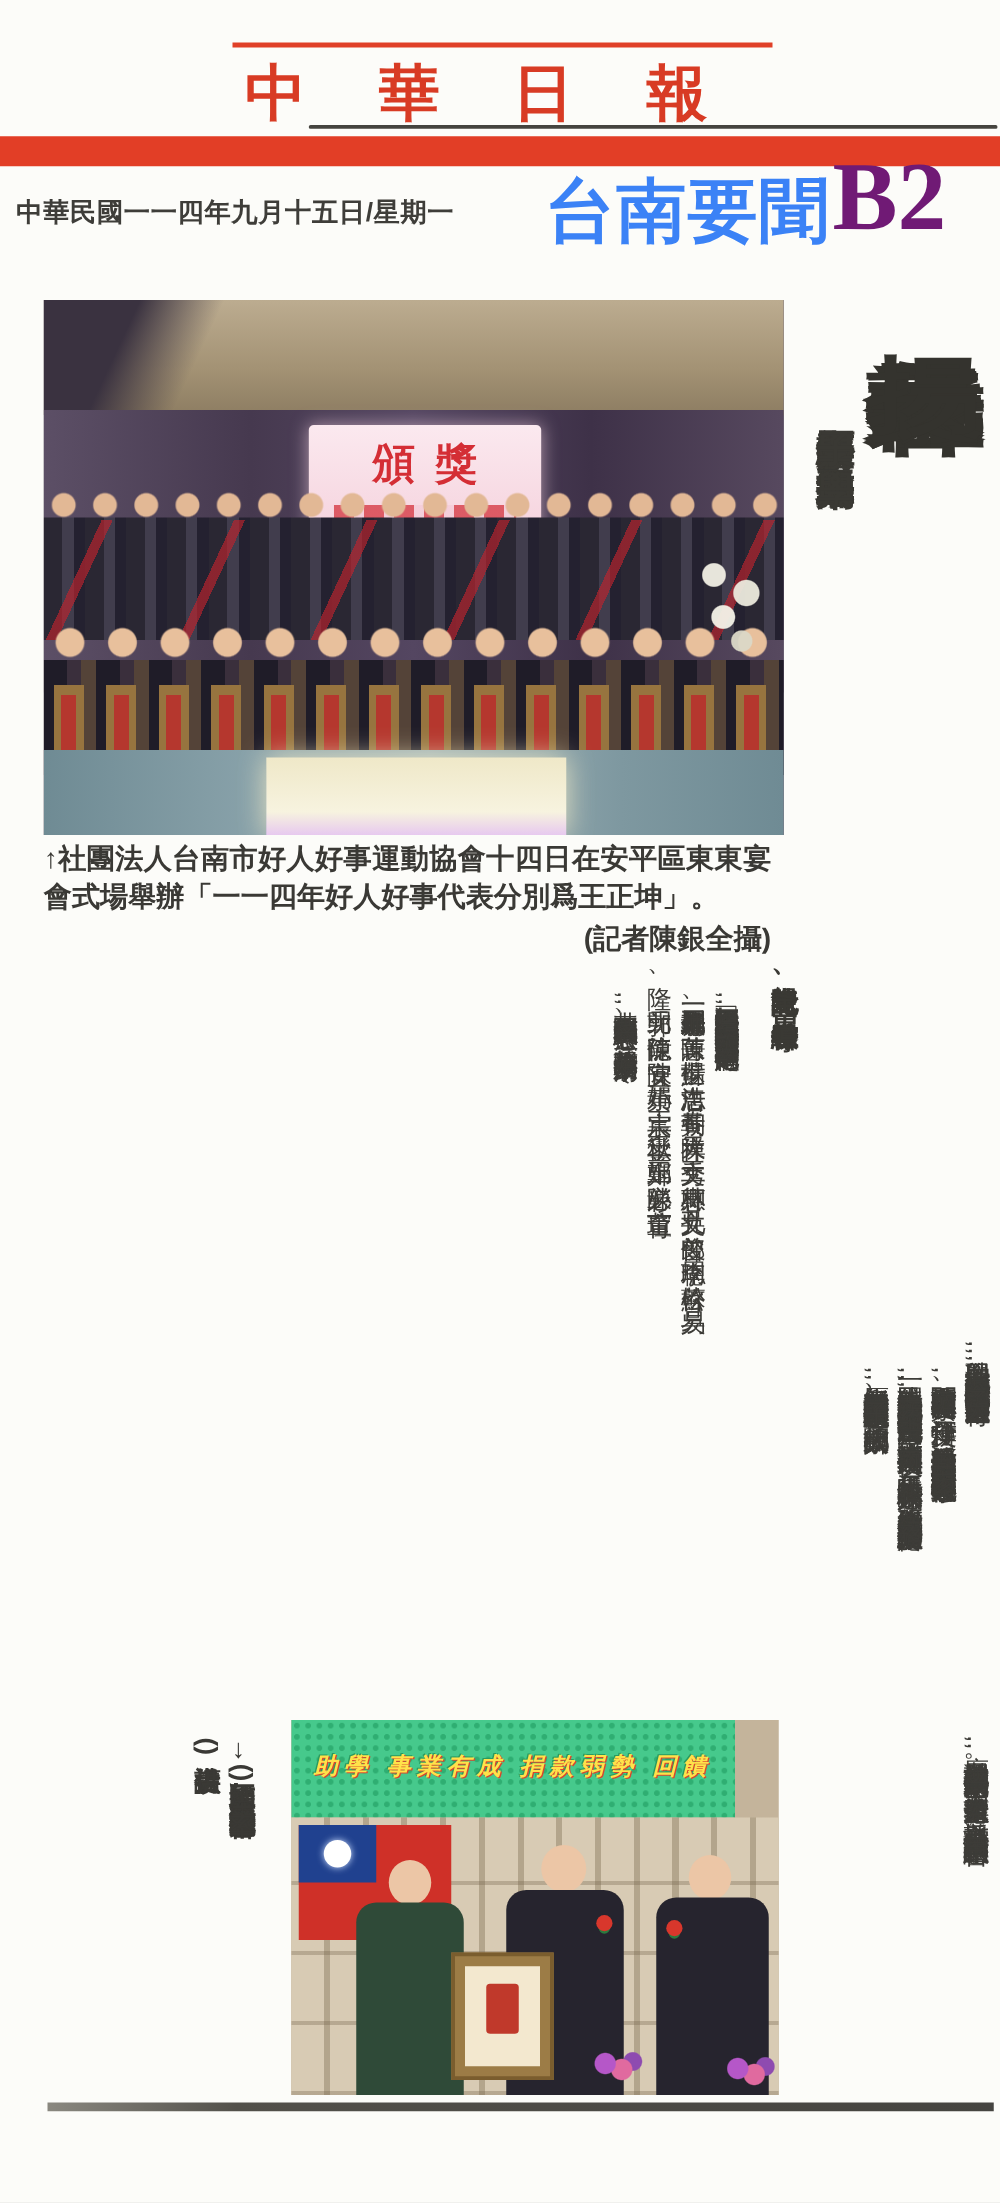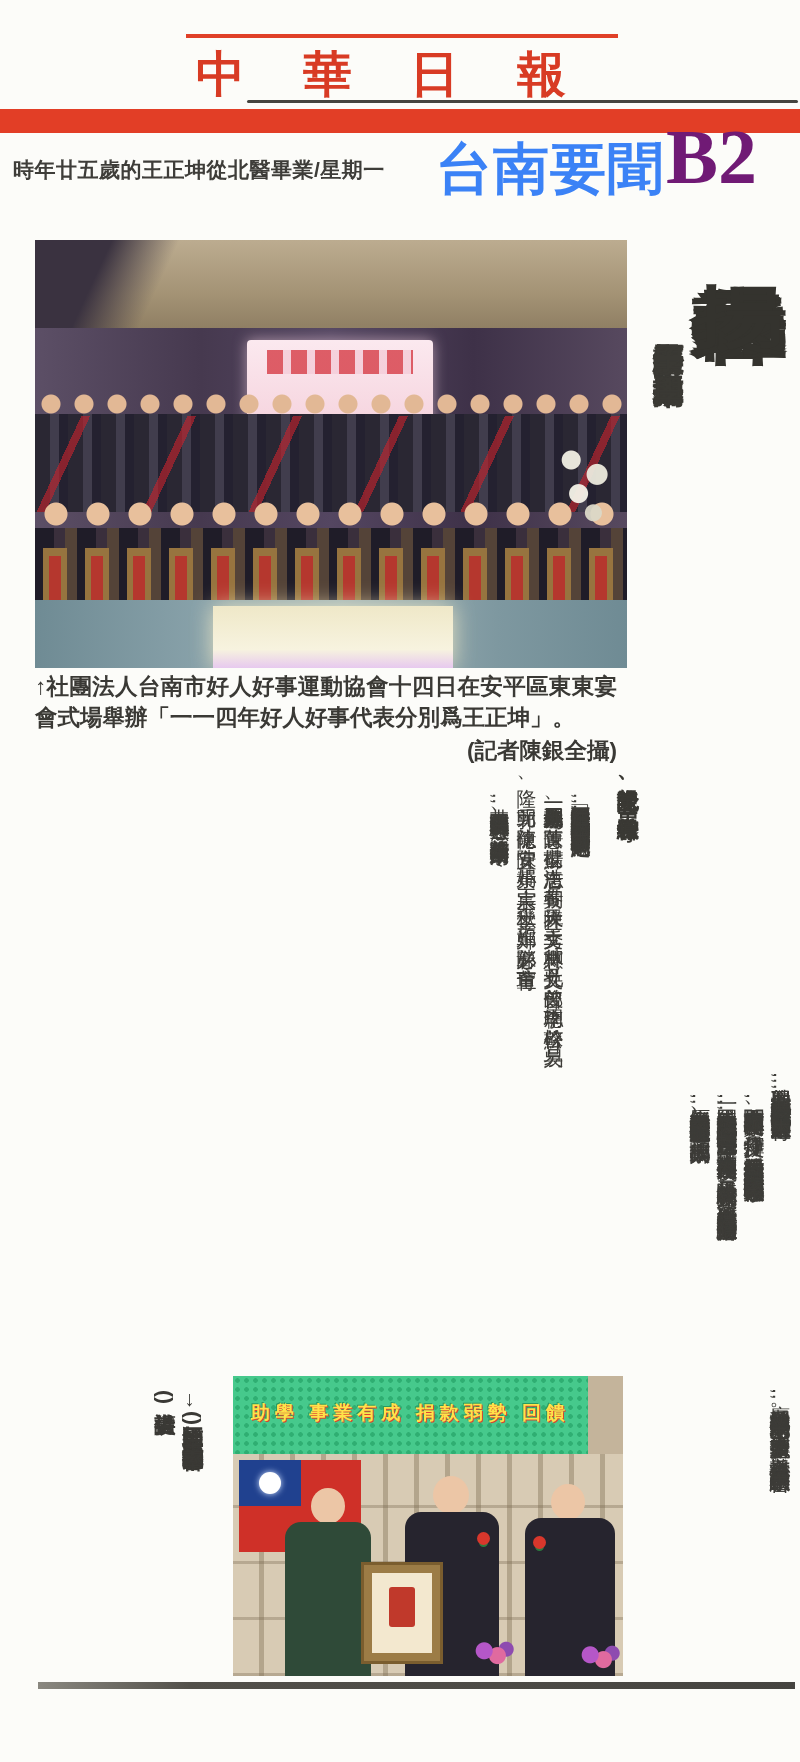--- a/index.html
+++ b/index.html
@@ -71,21 +71,21 @@
 
   
   .band p{margin:0;text-indent:1em;}
   .band p.cont{text-indent:0;}
   .band1{left:58px;top:773px;width:536px;height:265px;font-size:20px;line-height:27px;}
   .band2{left:118px;top:1072px;width:677px;height:274px;font-size:21px;line-height:27px;}
   .band3{left:658px;top:1388px;width:136px;height:286px;font-size:21px;line-height:27px;}
 
   
   .photo2{left:233px;top:1376px;width:390px;height:300px;background:#c4b49b;overflow:hidden;}
-  .p2-banner{left:0;top:0;width:355px;height:78px;background:#46c98c;}
+  .p2-banner{left:0;top:0;width:355px;height:78px;background:#46c98c;font-style:italic;}
   .p2-banner-dots{position:absolute;inset:0;
       background:radial-gradient(circle,#2fae72 2px,transparent 2.6px) 0 0/9px 9px;}
   .p2-banner-text{position:relative;padding-top:24px;text-align:center;font-size:19px;font-weight:900;
       color:#ffe24a;letter-spacing:5px;text-shadow:1px 1px 0 #d8452f,-1px -1px 0 #2a9a5f;}
   .p2-wall{left:0;top:78px;width:390px;height:222px;
       background:
         repeating-linear-gradient(0deg,rgba(120,104,80,.35) 0 3px,transparent 3px 56px),
         repeating-linear-gradient(90deg,#d8cbb4 0 26px,#b3a58c 26px 31px);}
   .p2-flag{left:6px;top:84px;width:122px;height:92px;background:#cf3028;}
   .p2-flag-canton{position:absolute;left:0;top:0;width:62px;height:46px;background:#20418f;}
@@ -115,29 +115,30 @@
 </style>
 </head>
 <body>
 
 <div class="page">
 
   <div class="abs red-line-top"></div>
   <div class="abs masthead">中華日報</div>
   <div class="abs thin-rule"></div>
   <div class="abs red-bar"></div>
-  <div class="abs dateline">時年廿五歲的王正坤從北醫畢業/星期一</div>
+  <div class="abs dateline">中華民國一一四年九月十五日/星期一</div>
   <div class="abs section-title">台南要聞</div>
   <div class="abs page-label">B2</div>
 
   <div class="abs photo1">
     <div class="abs p1-ceiling"></div>
     <div class="abs p1-ceil-dark"></div>
     <div class="abs p1-wall"></div>
     <div class="abs p1-screen">
+      <div class="p1-screen-title">頒獎</div>
       <div class="p1-screen-strip"></div>
     </div>
     <div class="abs p1-crowd-back"></div>
     <div class="abs p1-crowd-front"></div>
     <div class="abs p1-flowers-right"></div>
     <div class="abs p1-floor"></div>
     <div class="abs p1-floor-glow"></div>
   </div>
   <div class="abs caption1">
     <span>↑社團法人台南市好人好事運動協會十四日在安平區東東宴會式場舉辦「一一四年好人好事代表分別爲王正坤」。</span>

